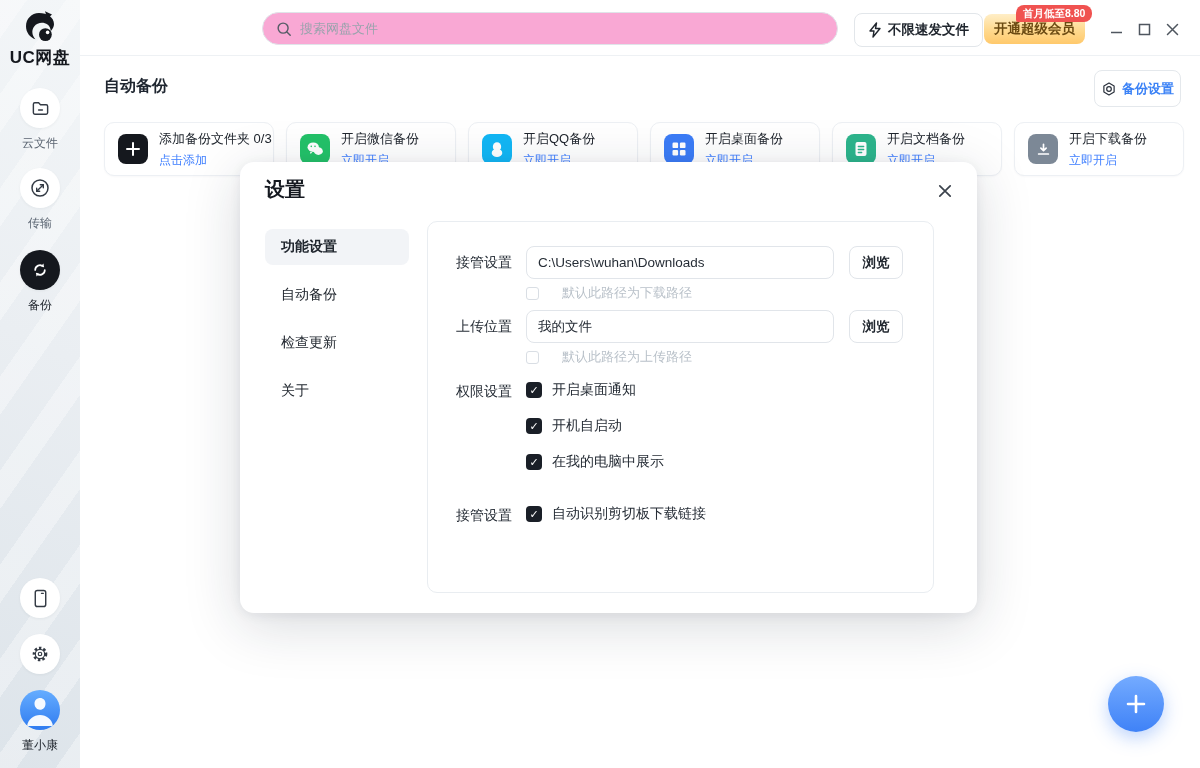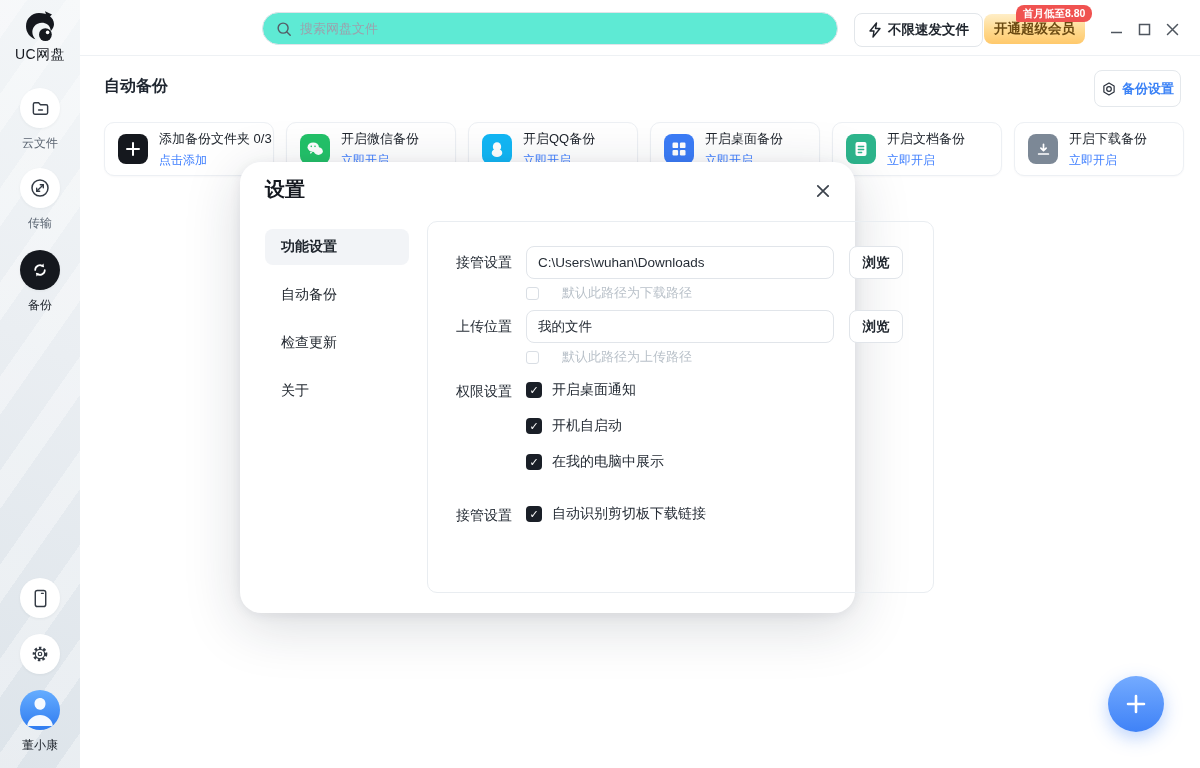--- a/index.html
+++ b/index.html
@@ -6,34 +6,34 @@
   html,body { width:1200px; height:768px; }
   body { font-family:"Liberation Sans","DejaVu Sans",sans-serif; background:#fff; overflow:hidden; }
   .app { position:relative; width:1200px; height:768px; background:#fff; overflow:hidden; }
 
   
   .sidebar { position:absolute; left:0; top:0; width:80px; height:768px;
     background:linear-gradient(205deg,#f3f6f8 0%,#eaeef2 45%,#dde4ea 100%); z-index:5; }
   .sidebar::before { content:""; position:absolute; inset:0;
     background:repeating-linear-gradient(125deg, rgba(255,255,255,.35) 0 22px, rgba(255,255,255,0) 22px 54px); }
   .side-logo { position:absolute; left:0; top:10px; width:80px; text-align:center; }
-  .side-logo-name { font-size:14px; font-weight:400; color:#15181e; margin-top:-2px; letter-spacing:.5px; }
+  .side-logo-name { font-size:17px; font-weight:700; color:#15181e; margin-top:-2px; letter-spacing:.5px; }
   .side-item { position:absolute; left:0; width:80px; text-align:center; }
   .side-circle { width:40px; height:40px; border-radius:50%; background:#fff; margin:0 auto;
     display:flex; align-items:center; justify-content:center; box-shadow:0 1px 3px rgba(20,30,45,.05); }
   .side-circle.active { background:#15181e; }
   .side-label { font-size:12px; color:#5b6572; margin-top:7px; }
   .side-label.dark { color:#20262e; }
   .avatar-circle { width:40px; height:40px; border-radius:50%; margin:0 auto;
     background:linear-gradient(180deg,#66adff,#2f7bf0); display:flex; align-items:center; justify-content:center; overflow:hidden; }
 
   
   .topbar-line { position:absolute; left:80px; top:55px; width:1120px; height:1px; background:#eef1f4; }
   .search { position:absolute; left:262px; top:12px; width:576px; height:33px; border:1px solid #e0e4e9;
-    border-radius:17px; background:#5eead4; display:flex; align-items:center; padding:0 13px; gap:8px; }
+    border-radius:17px; background:#f9a8d4; display:flex; align-items:center; padding:0 13px; gap:8px; }
   .search input { border:none; outline:none; flex:1; font-size:13px; color:#30363e; font-family:inherit; background:transparent; }
   .search input::placeholder { color:#9aa3ad; }
   .speed-btn { position:absolute; left:854px; top:13px; height:31px; padding:16px 13px; background:#fff;
     border:1px solid #e2e6ea; border-radius:8px; display:flex; align-items:center; gap:6px;
     font-size:13.5px; font-weight:600; color:#1f252d; cursor:pointer; }
   .vip-btn { position:absolute; left:984px; top:14px; width:101px; height:30px; border:none; cursor:pointer;
     border-radius:8px; background:linear-gradient(180deg,#ffeec7 0%,#ffd98e 55%,#ffc96c 100%);
     font-size:13.5px; font-weight:700; color:#6b4a12; font-family:inherit; }
   .vip-badge { position:absolute; left:1016px; top:5px; height:17px; padding:0 7px; background:#f05250;
     border-radius:8px 8px 8px 2px; color:#fff; font-size:10.5px; font-weight:600; line-height:17px; z-index:3; }
@@ -46,22 +46,22 @@
     border:1px solid #e4e8ec; border-radius:8px; display:flex; align-items:center; justify-content:center;
     gap:5px; font-size:13px; font-weight:600; color:#3b82f6; cursor:pointer; font-family:inherit; }
   .cards { position:absolute; left:104px; top:122px; display:flex; gap:12px; z-index:1; }
   .card { width:170px; height:54px; background:#fff; border:1px solid #edf0f4; border-radius:10px;
     display:flex; align-items:center; padding-left:13px; gap:11px; box-shadow:0 1px 2px rgba(31,41,55,.03); cursor:pointer; }
   .card-icon { width:30px; height:30px; border-radius:8px; display:flex; align-items:center; justify-content:center; flex:0 0 auto; }
   .card-title { font-size:13px; color:#20262e; font-weight:500; white-space:nowrap; }
   .card-sub { font-size:12px; color:#3d7eff; margin-top:4px; }
 
   
-  .modal { position:absolute; left:240px; top:162px; width:615px; height:451px; background:#fff;
-    border-radius:21px; box-shadow:0 12px 55px rgba(25,35,55,.17), 0 2px 12px rgba(25,35,55,.07); z-index:20; }
+  .modal { position:absolute; left:240px; top:162px; width:737px; height:451px; background:#fff;
+    border-radius:14px; box-shadow:0 12px 55px rgba(25,35,55,.17), 0 2px 12px rgba(25,35,55,.07); z-index:20; }
   .modal-title { position:absolute; left:25px; top:14px; font-size:20px; font-weight:700; color:#14181f; }
   .modal-close { position:absolute; right:21px; top:18px; width:22px; height:22px; background:transparent;
     border:none; cursor:pointer; display:flex; align-items:center; justify-content:center; }
   .tabs { position:absolute; left:25px; top:67px; width:144px; }
   .tab { width:144px; height:36px; display:flex; align-items:center; padding-left:16px; font-size:14px;
     color:#21272f; border-radius:8px; margin-bottom:12px; cursor:pointer; }
   .tab.active { background:#f2f4f7; font-weight:700; }
   .panel { position:absolute; left:187px; top:59px; width:507px; height:372px; border:1px solid #e9edf1; border-radius:10px; }
   .form-label { position:absolute; left:28px; font-size:14px; color:#262d36; }
   .path-input { position:absolute; left:98px; width:308px; height:33px; border:1px solid #e1e5ea; border-radius:8px;

